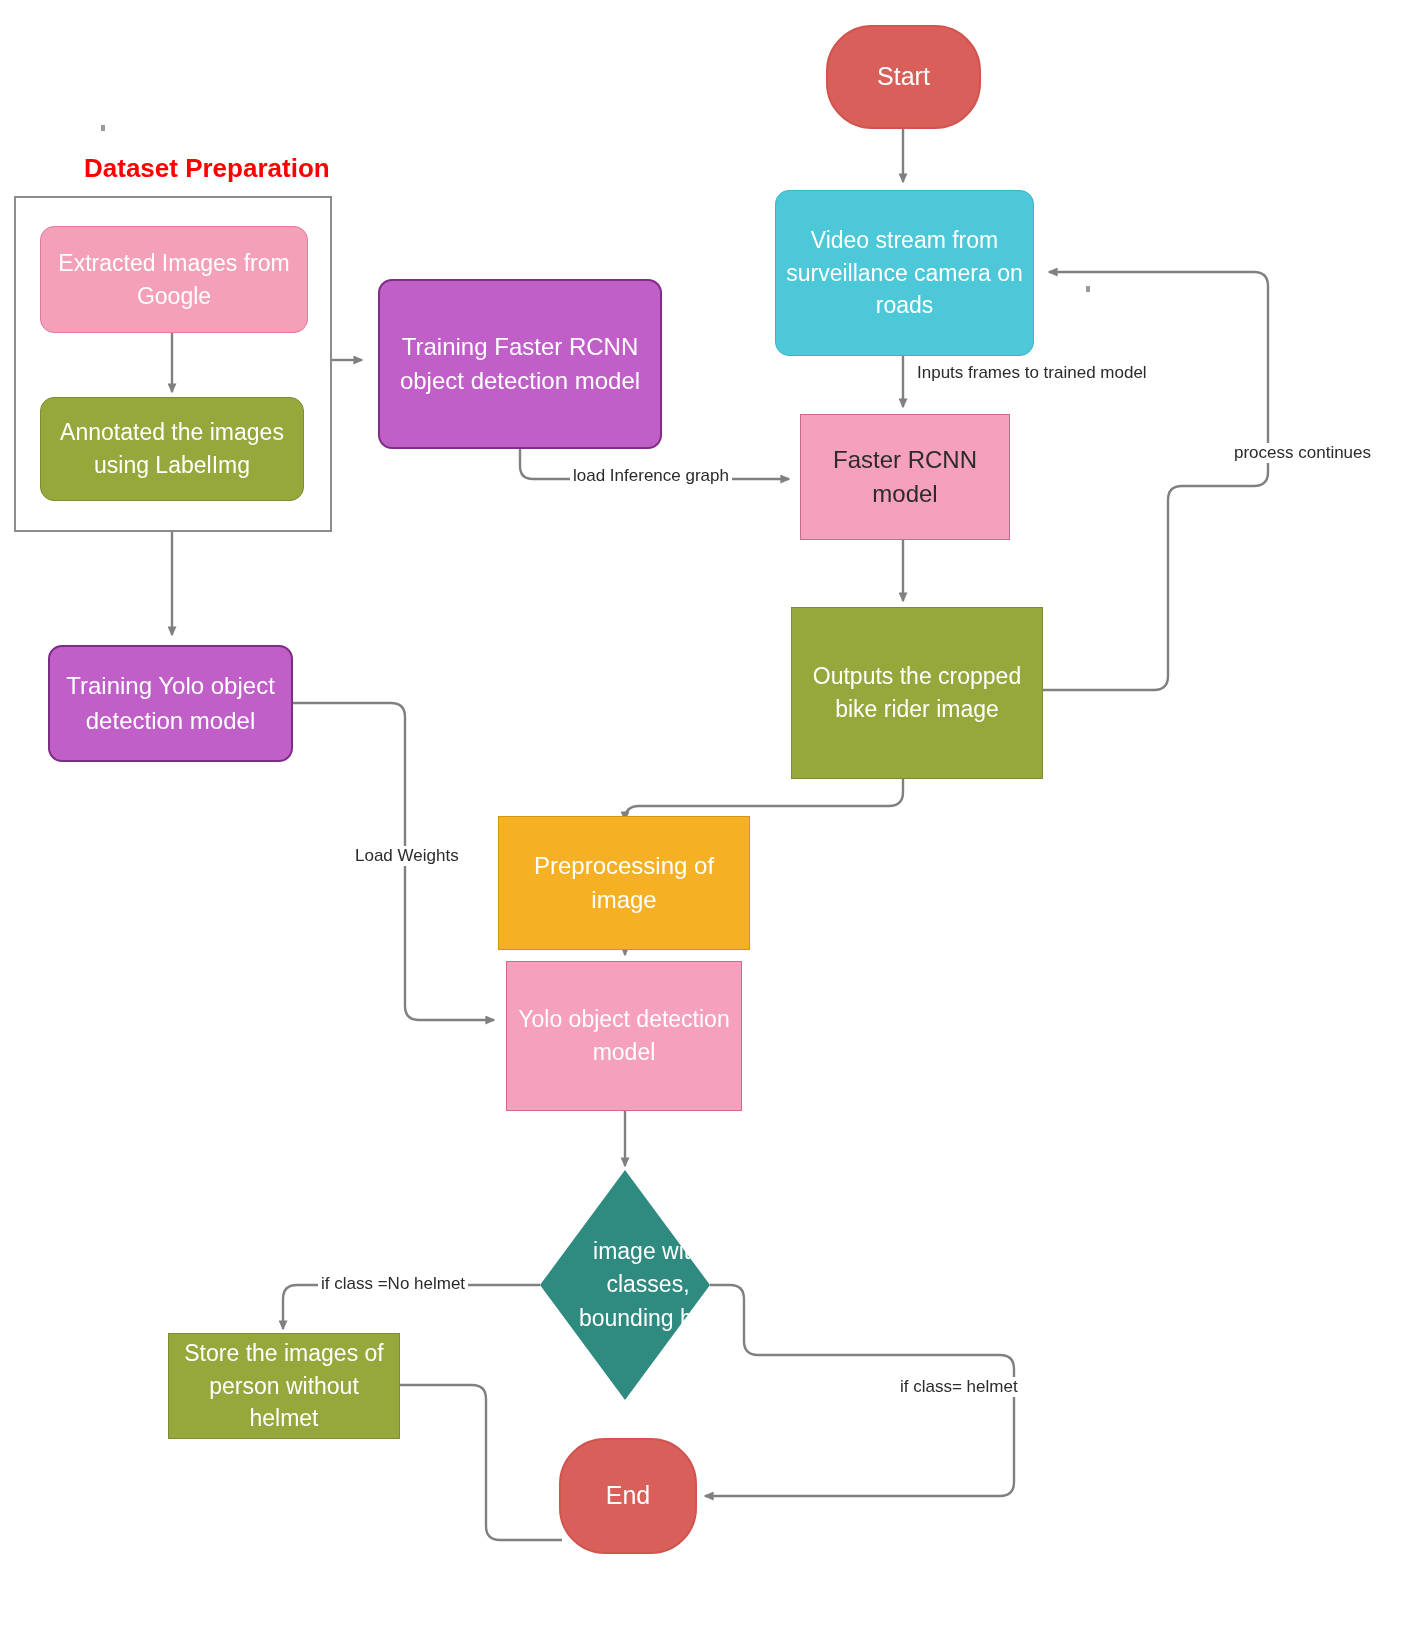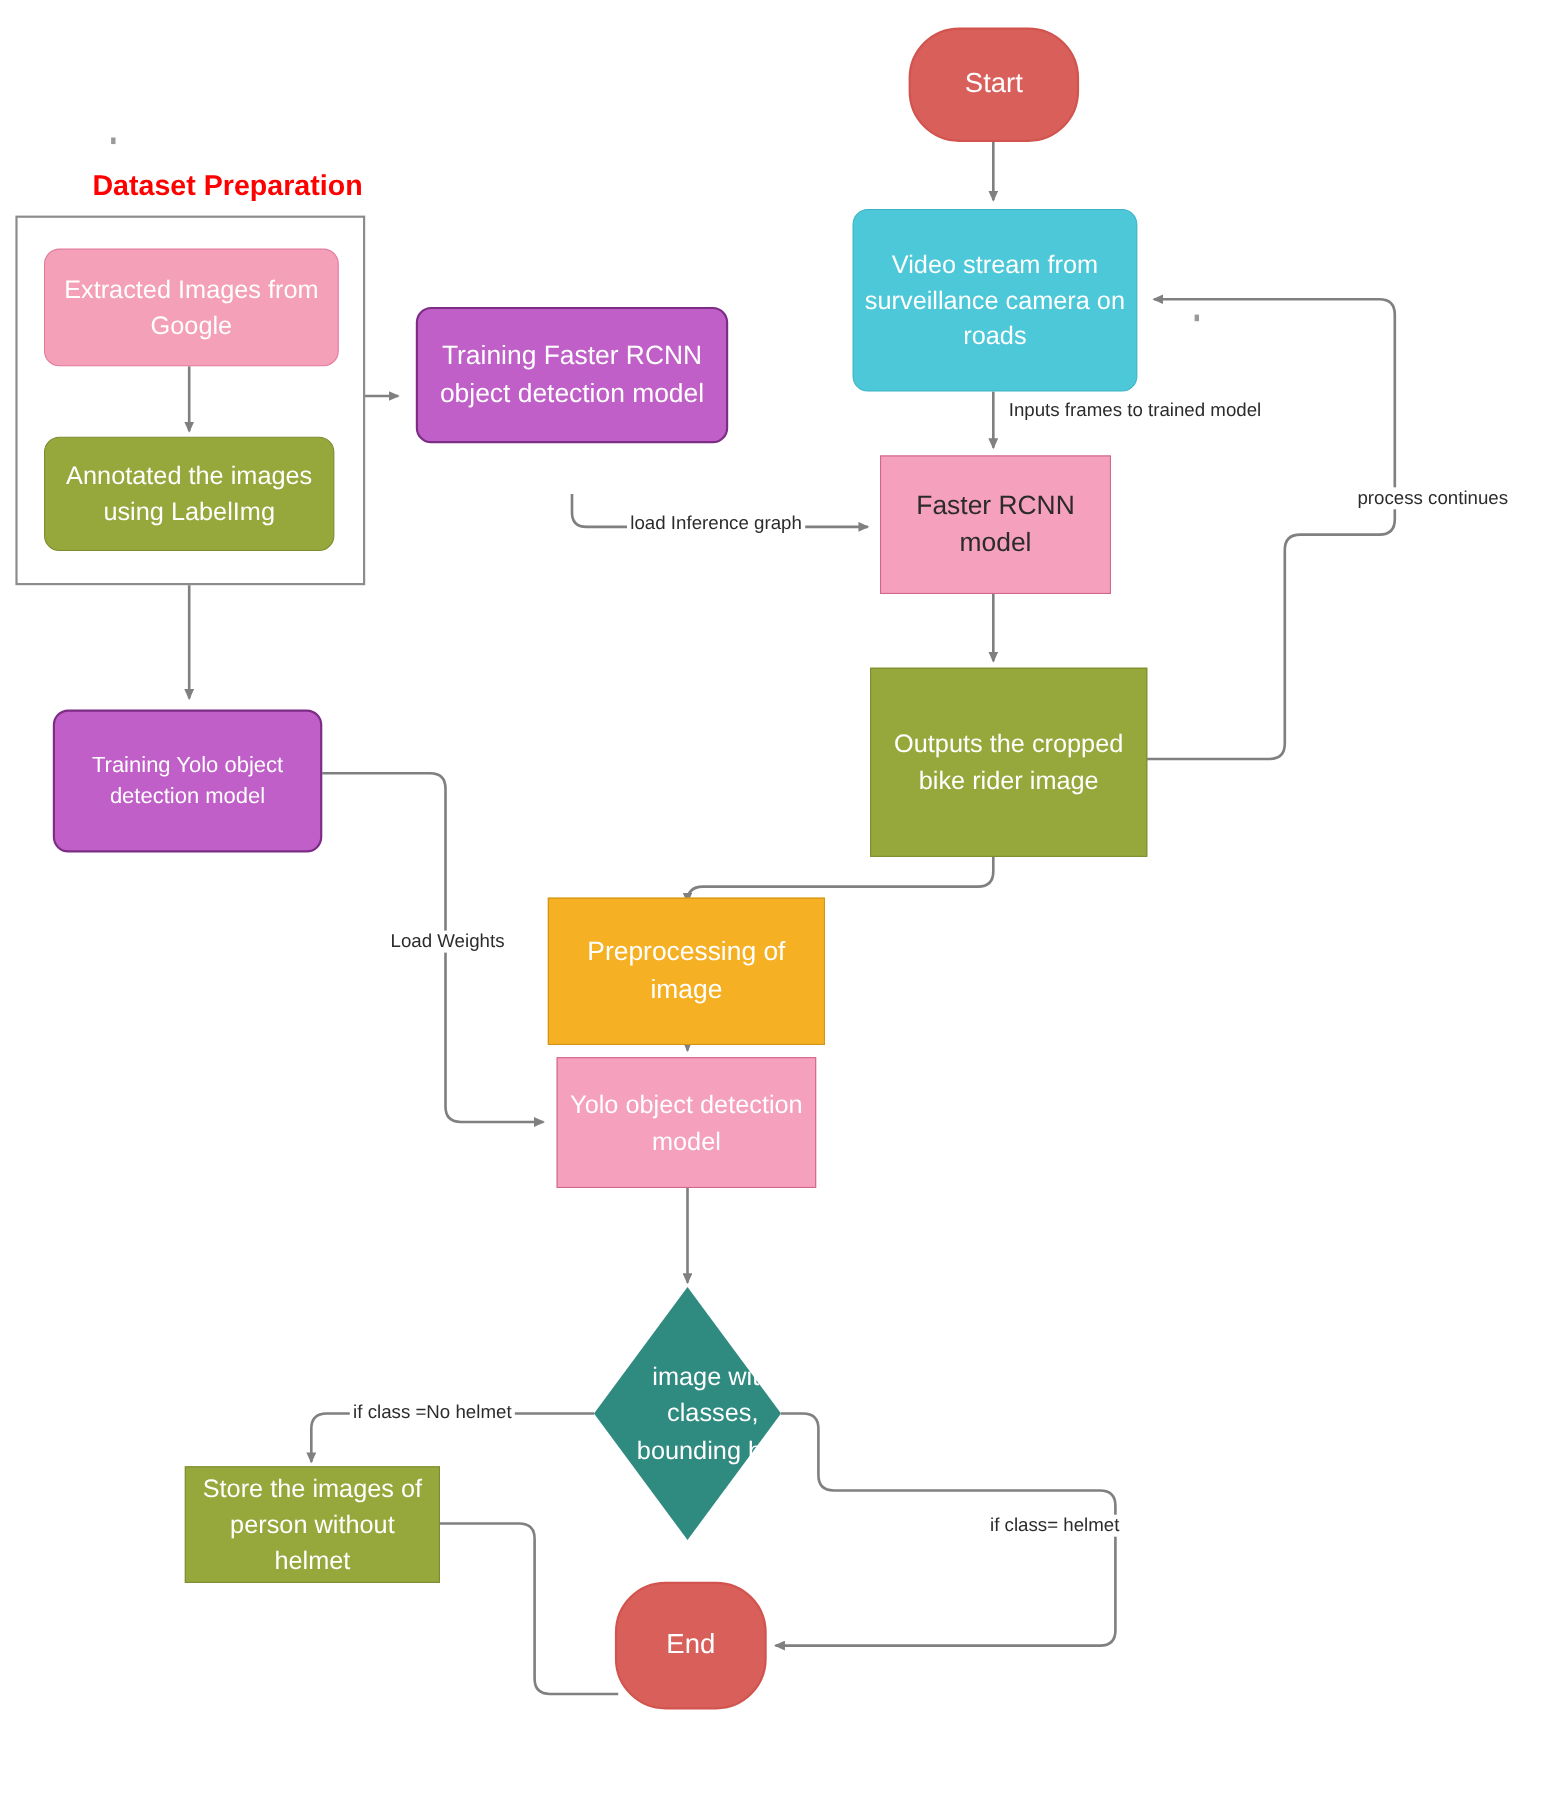--- a/index.html
+++ b/index.html
@@ -175,33 +175,33 @@
   </div>
 
   <div class="node rounded pink-soft" style="left:40px; top:226px; width:268px; height:107px; font-size:23px;">
     <span>Extracted Images from Google</span>
   </div>
 
   <div class="node rounded olive" style="left:40px; top:397px; width:264px; height:104px; font-size:23px;">
     <span>Annotated the images using LabelImg</span>
   </div>
 
-  <div class="node rounded purple" style="left:378px; top:279px; width:284px; height:124px; font-size:24px;">
+  <div class="node rounded purple" style="left:378px; top:279px; width:284px; height:170px; font-size:24px;">
     <span>Training Faster RCNN object detection model</span>
   </div>
 
-  <div class="node rounded purple" style="left:48px; top:645px; width:245px; height:130px; font-size:20px;">
+  <div class="node rounded purple" style="left:48px; top:645px; width:245px; height:117px; font-size:24px;">
     <span>Training  Yolo object detection model</span>
   </div>
 
   <div class="node sharp amber" style="left:498px; top:816px; width:252px; height:134px; font-size:24px;">
     <span>Preprocessing of image</span>
   </div>
 
-  <div class="node sharp pink-plain" style="left:506px; top:961px; width:236px; height:119px; font-size:23px;">
+  <div class="node sharp pink-plain" style="left:506px; top:961px; width:236px; height:150px; font-size:23px;">
     <span>Yolo object detection model</span>
   </div>
 
   <div class="diamond-wrap" style="left:540px; top:1170px; width:170px; height:230px;">
     <svg width="170" height="230" viewBox="0 0 170 230" xmlns="http://www.w3.org/2000/svg">
       <polygon points="85,0 170,115 85,230 0,115" fill="#2f8a80"></polygon>
     </svg>
   </div>
   <div class="diamond-text" style="left:648px; top:1285px;">image with classes, bounding box</div>
 

